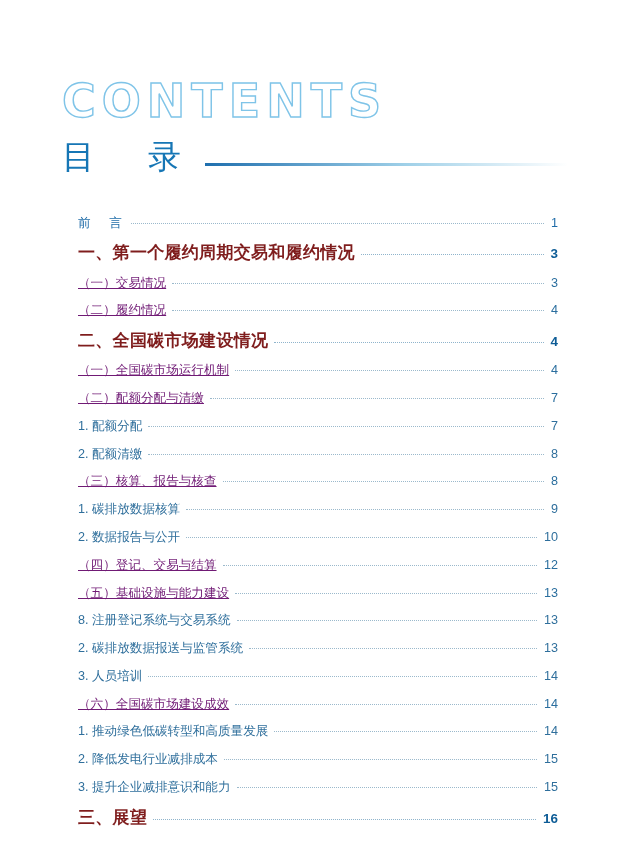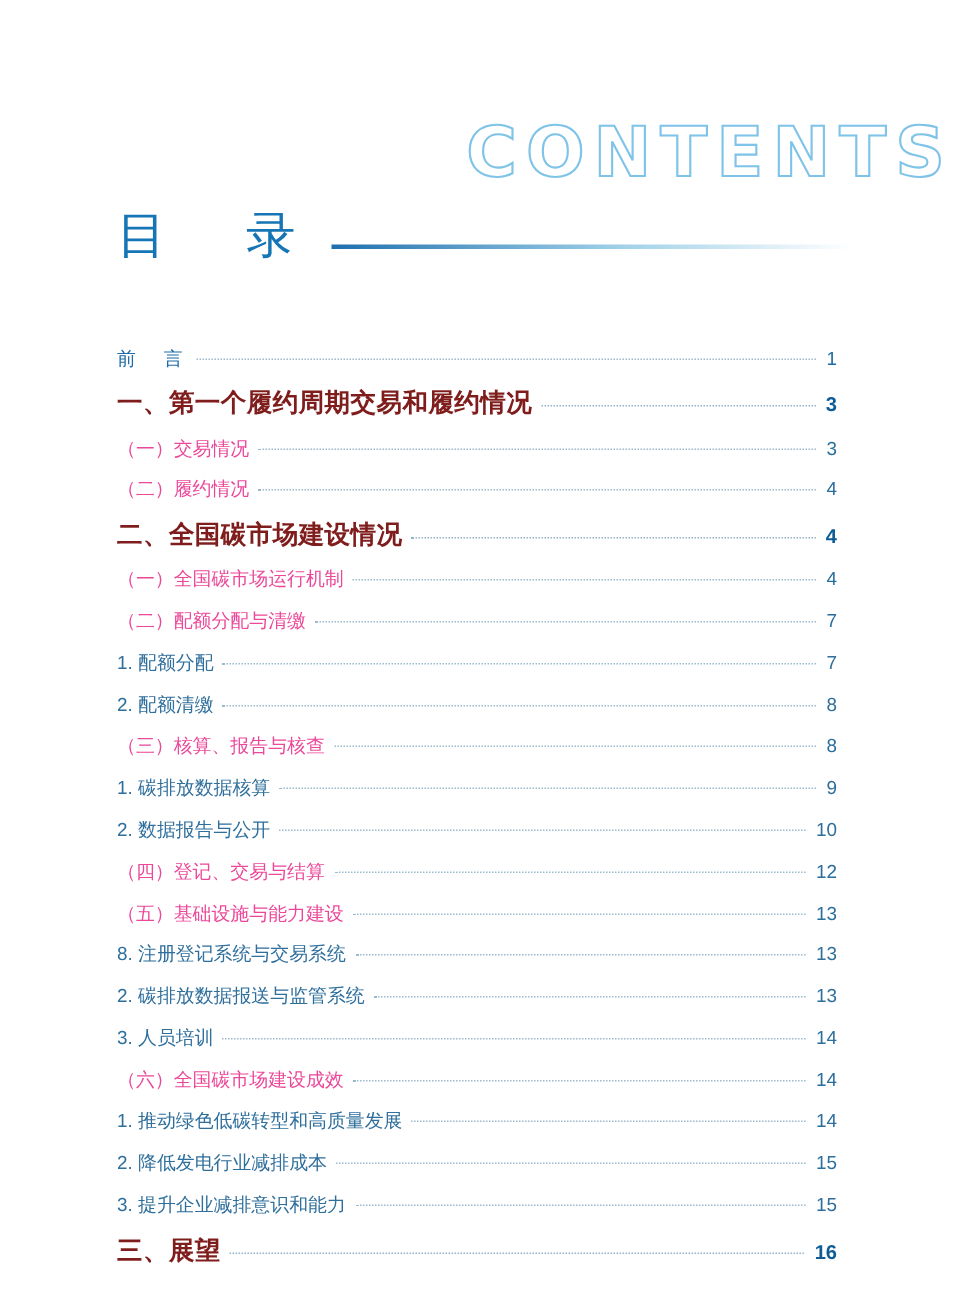--- a/index.html
+++ b/index.html
@@ -15,22 +15,21 @@
     overflow: hidden;
   }
   .page {
     position: relative;
     width: 636px;
     height: 862px;
     box-sizing: border-box;
     padding: 0;
   }
   .header-block {
-    padding: 78px 0 0 78px;
-    text-align: right;
+    padding: 78px 0 0 62px;
   }
   .contents-word {
     font-family: "DejaVu Sans", sans-serif;
     font-size: 46px;
     font-weight: bold;
     letter-spacing: 6px;
     line-height: 1;
     color: transparent;
     -webkit-text-stroke: 1.4px #7fc4e8;
     text-shadow: none;
@@ -53,21 +52,21 @@
   }
   .title-rule {
     flex: 1;
     height: 3px;
     margin: 0 0 7px 14px;
     background: linear-gradient(to right, #1f6fae 0%, #9fd0e8 55%, #ffffff 100%);
     margin-right: 68px;
   }
 
   .toc {
-    margin: 52px 78px 0 78px;
+    margin: 36px 78px 0 78px;
   }
   .toc-row {
     display: flex;
     align-items: baseline;
     font-size: 12.6px;
     line-height: 1;
     padding: 7.6px 0;
     white-space: nowrap;
   }
   .toc-label {
@@ -93,21 +92,21 @@
 
   .lvl-1 .toc-label {
     color: #7f1d1d;
     font-weight: bold;
     font-size: 17px;
     letter-spacing: 0.3px;
   }
   .lvl-1 .toc-page { color: #0d5c96; font-weight: bold; font-size: 13.4px; }
   .lvl-1 .dots { border-bottom-color: #8fb4cc; }
 
-  .lvl-2 .toc-label { color: #ec4899; }
+  .lvl-2 .toc-label { color: #701a75; text-decoration: underline; }
   .lvl-2 .toc-page { color: #2a6e9e; }
 
   .lvl-3 .toc-label { color: #2f6f9c; }
   .lvl-3 .toc-page { color: #2f6f9c; }
 </style>
 </head>
 <body>
 
 <div class="page">
 

